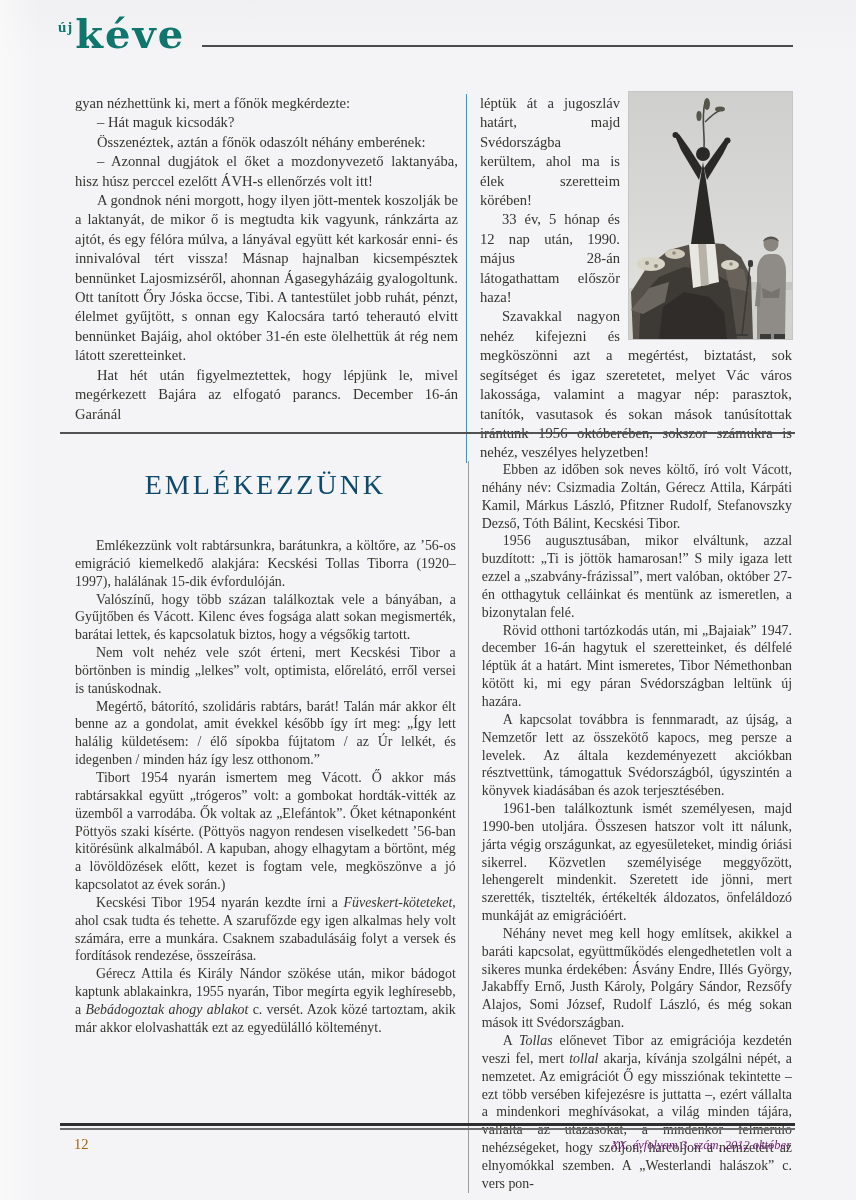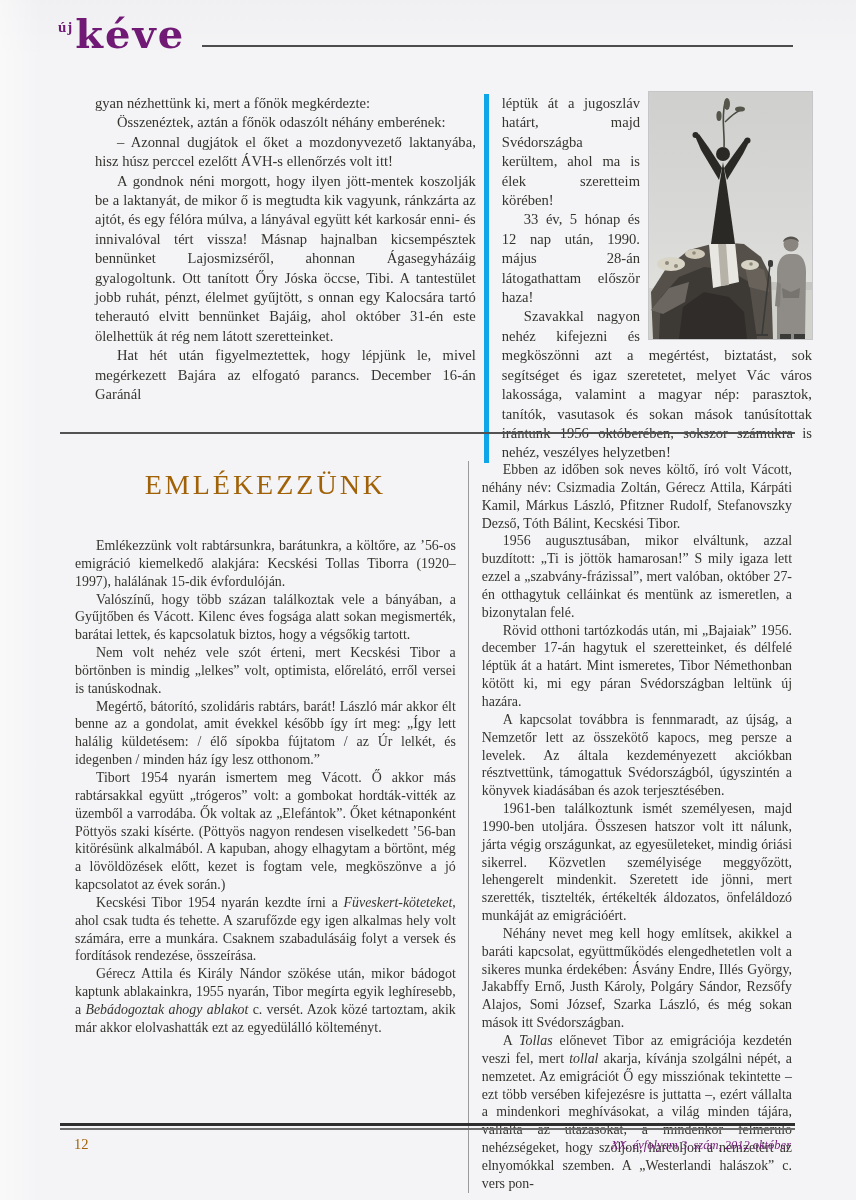--- a/index.html
+++ b/index.html
@@ -16,46 +16,46 @@
   
   .page:before{
     content:"";position:absolute;inset:0;
     background:linear-gradient(90deg, rgba(255,255,255,.5) 0, rgba(0,0,0,0) 40px),
                linear-gradient(180deg, rgba(0,0,0,.015), rgba(0,0,0,0) 60px);
     pointer-events:none;
   }
 
   
   .masthead{position:absolute;left:58px;top:10px;height:52px;}
-  .logo{white-space:nowrap;color:#701a75;}
+  .logo{white-space:nowrap;color:#0f766e;}
   .logo .prefix{
     font-size:15px;font-weight:bold;letter-spacing:1px;
     position:relative;top:-16px;margin-right:2px;
   }
   .logo .title{
     font-size:40px;font-weight:bold;letter-spacing:2px;
     font-family:"DejaVu Serif","Liberation Serif",serif;
   }
   .header-rule{
     position:absolute;left:202px;right:63px;top:45px;height:2px;background:#4c4c4c;
   }
 
   
   .cols{display:flex;align-items:flex-start;}
   .col p{margin:0;text-align:justify;}
   .top-text p{font-size:14.6px;line-height:19.4px;text-indent:22px;}
   .top-text p:first-child{text-indent:0;}
   .mem-text p{font-size:13.9px;line-height:17.85px;text-indent:21px;}
 
   
-  .top-section{position:absolute;left:75px;top:94px;width:717px;margin-left:20px;}
+  .top-section{position:absolute;left:75px;top:94px;width:717px;}
   .top-left{width:383px;}
   .top-right{
     width:312px;margin-left:8px;padding-left:13px;
-    border-left:5px solid #0ea5e9;
+    border-left:1px solid #0ea5e9;
   }
   .photo-frame{
     float:right;width:163px;height:247px;margin:-2px 0 6px 9px;
     outline:1px solid #c6c6c8;background:#d8d8d6;
   }
   .photo-frame svg{display:block;}
   .signature{
     font-weight:bold;text-align:right;font-size:14.6px;
     margin-top:3px;letter-spacing:.2px;
   }
@@ -66,21 +66,21 @@
 
   
   .memorial{position:absolute;left:75px;top:461px;width:717px;}
   .mem-left{width:383px;}
   .mem-right{
     width:312px;margin-left:12px;padding-left:13px;
     border-left:1px solid #9a9a9c;
   }
   .mem-title{
     font-size:28px;font-weight:normal;letter-spacing:3px;
-    text-align:center;color:#a16207;
+    text-align:center;color:#0c4a6e;
     margin:8px 0 36px 0;
   }
 
   
   .footer-rules{position:absolute;left:60px;right:61px;top:1123px;height:7px;}
   .footer-rules .r1{height:3px;background:#2e2e2e;}
   .footer-rules .r2{height:2px;background:#6e6e6e;margin-top:2px;}
   .footer{position:absolute;left:60px;right:61px;top:1136px;display:flex;justify-content:space-between;align-items:baseline;}
   .page-number{font-size:14.5px;color:#a16207;padding-left:14px;}
   .issue-info{font-size:12.5px;font-style:italic;color:#701a75;padding-right:4px;}
@@ -91,20 +91,21 @@
 <div class="page">
 
   <div class="masthead">
     <span class="logo"><span class="prefix">új</span><span class="title">kéve</span></span>
   </div>
   <div class="header-rule"></div>
 
   <div class="top-section cols">
     <div class="col top-text top-left">
         <p>gyan nézhettünk ki, mert a főnök megkérdezte:</p>
+        <p>– Hát maguk kicsodák?</p>
         <p>Összenéztek, aztán a főnök odaszólt néhány emberének:</p>
         <p>– Azonnal dugjátok el őket a mozdonyvezető laktanyába, hisz húsz perccel ezelőtt ÁVH-s ellenőrzés volt itt!</p>
         <p>A gondnok néni morgott, hogy ilyen jött-mentek koszolják be a laktanyát, de mikor ő is megtudta kik vagyunk, ránkzárta az ajtót, és egy félóra múlva, a lányával együtt két karkosár enni- és innivalóval tért vissza! Másnap hajnalban kicsempésztek bennünket Lajosmizséről, ahonnan Ágasegyházáig gyalogoltunk. Ott tanított Őry Jóska öccse, Tibi. A tantestület jobb ruhát, pénzt, élelmet gyűjtött, s onnan egy Kalocsára tartó teherautó elvitt bennünket Bajáig, ahol október 31-én este ölelhettük át rég nem látott szeretteinket.</p>
         <p>Hat hét után figyelmeztettek, hogy lépjünk le, mivel megérkezett Bajára az elfogató parancs. December 16-án Garánál</p>
       </div>
     <div class="col top-text top-right">
       <div class="photo-frame" aria-hidden="true">
         <svg width="163" height="247" viewBox="0 0 163 247">
           <defs>
             <linearGradient id="sky" x1="0" y1="0" x2="0" y2="1">
@@ -169,33 +170,33 @@
 
   <div class="section-rule"></div>
 
   <div class="memorial cols">
     <div class="col mem-text mem-left">
       <h2 class="mem-title">EMLÉKEZZÜNK</h2>
       <div>
           <p>Emlékezzünk volt rabtársunkra, barátunkra, a költőre, az ’56-os emigráció kiemelkedő alakjára: Kecskési Tollas Tiborra (1920–1997), halálának 15-dik évfordulóján.</p>
           <p>Valószínű, hogy több százan találkoztak vele a bányában, a Gyűjtőben és Vácott. Kilenc éves fogsága alatt sokan megismerték, barátai lettek, és kapcsolatuk biztos, hogy a végsőkig tartott.</p>
           <p>Nem volt nehéz vele szót érteni, mert Kecskési Tibor a börtönben is mindig „lelkes” volt, optimista, előrelátó, erről versei is tanúskodnak.</p>
-          <p>Megértő, bátorító, szolidáris rabtárs, barát! László már akkor élt benne az a gondolat, amit évekkel később így írt meg: „Így lett halálig küldetésem: / élő sípokba fújtatom / az Úr lelkét, és idegenben / minden ház így lesz otthonom.”</p>
+          <p>Megértő, bátorító, szolidáris rabtárs, barát! Talán már akkor élt benne az a gondolat, amit évekkel később így írt meg: „Így lett halálig küldetésem: / élő sípokba fújtatom / az Úr lelkét, és idegenben / minden ház így lesz otthonom.”</p>
           <p>Tibort 1954 nyarán ismertem meg Vácott. Ő akkor más rabtársakkal együtt „trógeros” volt: a gombokat hordták-vitték az üzemből a varrodába. Ők voltak az „Elefántok”. Őket kétnaponként Pöttyös szaki kísérte. (Pöttyös nagyon rendesen viselkedett ’56-ban kitörésünk alkalmából. A kapuban, ahogy elhagytam a börtönt, még a lövöldözések előtt, kezet is fogtam vele, megköszönve a jó kapcsolatot az évek során.)</p>
           <p>Kecskési Tibor 1954 nyarán kezdte írni a <i>Füveskert-köteteket</i>, ahol csak tudta és tehette. A szarufőzde egy igen alkalmas hely volt számára, erre a munkára. Csaknem szabadulásáig folyt a versek és fordítások rendezése, összeírása.</p>
           <p>Gérecz Attila és Király Nándor szökése után, mikor bádogot kaptunk ablakainkra, 1955 nyarán, Tibor megírta egyik leghíresebb, a <i>Bebádogoztak ahogy ablakot</i> c. versét. Azok közé tartoztam, akik már akkor elolvashatták ezt az egyedülálló költeményt.</p>
         </div>
     </div>
     <div class="col mem-text mem-right">
         <p>Ebben az időben sok neves költő, író volt Vácott, néhány név: Csizmadia Zoltán, Gérecz Attila, Kárpáti Kamil, Márkus László, Pfitzner Rudolf, Stefanovszky Dezső, Tóth Bálint, Kecskési Tibor.</p>
         <p>1956 augusztusában, mikor elváltunk, azzal buzdított: „Ti is jöttök hamarosan!” S mily igaza lett ezzel a „szabvány-frázissal”, mert valóban, október 27-én otthagytuk celláinkat és mentünk az ismeretlen, a bizonytalan felé.</p>
-        <p>Rövid otthoni tartózkodás után, mi „Bajaiak” 1956. december 17-án hagytuk el szeretteinket, és délfelé léptük át a határt. Mint ismeretes, Tibor Némethonban kötött ki, mi egy páran Svédországban leltünk új hazára.</p>
+        <p>Rövid otthoni tartózkodás után, mi „Bajaiak” 1947. december 16-án hagytuk el szeretteinket, és délfelé léptük át a határt. Mint ismeretes, Tibor Némethonban kötött ki, mi egy páran Svédországban leltünk új hazára.</p>
         <p>A kapcsolat továbbra is fennmaradt, az újság, a Nemzetőr lett az összekötő kapocs, meg persze a levelek. Az általa kezdeményezett akciókban résztvettünk, támogattuk Svédországból, úgyszintén a könyvek kiadásában és azok terjesztésében.</p>
         <p>1961-ben találkoztunk ismét személyesen, majd 1990-ben utoljára. Összesen hatszor volt itt nálunk, járta végig országunkat, az egyesületeket, mindig óriási sikerrel. Közvetlen személyisége meggyőzött, lehengerelt mindenkit. Szeretett ide jönni, mert szerették, tisztelték, értékelték áldozatos, önfeláldozó munkáját az emigrációért.</p>
-        <p>Néhány nevet meg kell hogy említsek, akikkel a baráti kapcsolat, együttműködés elengedhetetlen volt a sikeres munka érdekében: Ásvány Endre, Illés György, Jakabffy Ernő, Justh Károly, Polgáry Sándor, Rezsőfy Alajos, Somi József, Szarka László, és még sokan mások itt Svédországban.</p>
+        <p>Néhány nevet meg kell hogy említsek, akikkel a baráti kapcsolat, együttműködés elengedhetetlen volt a sikeres munka érdekében: Ásvány Endre, Illés György, Jakabffy Ernő, Justh Károly, Polgáry Sándor, Rezsőfy Alajos, Somi József, Rudolf László, és még sokan mások itt Svédországban.</p>
         <p>A <i>Tollas</i> előnevet Tibor az emigrációja kezdetén veszi fel, mert <i>tollal</i> akarja, kívánja szolgálni népét, a nemzetet. Az emigrációt Ő egy missziónak tekintette – ezt több versében kifejezésre is juttatta –, ezért vállalta a mindenkori meghívásokat, a világ minden tájára, vállalta az utazásokat, a mindenkor felmerülő nehézségeket, hogy szóljon, harcoljon a nemzetért az elnyomókkal szemben. A „Westerlandi halászok” c. vers pon-</p>
       </div>
   </div>
 
   <div class="footer-rules">
     <div class="r1"></div>
       <div class="r2"></div>
   </div>
   <div class="footer">
     <span class="page-number">12</span>

